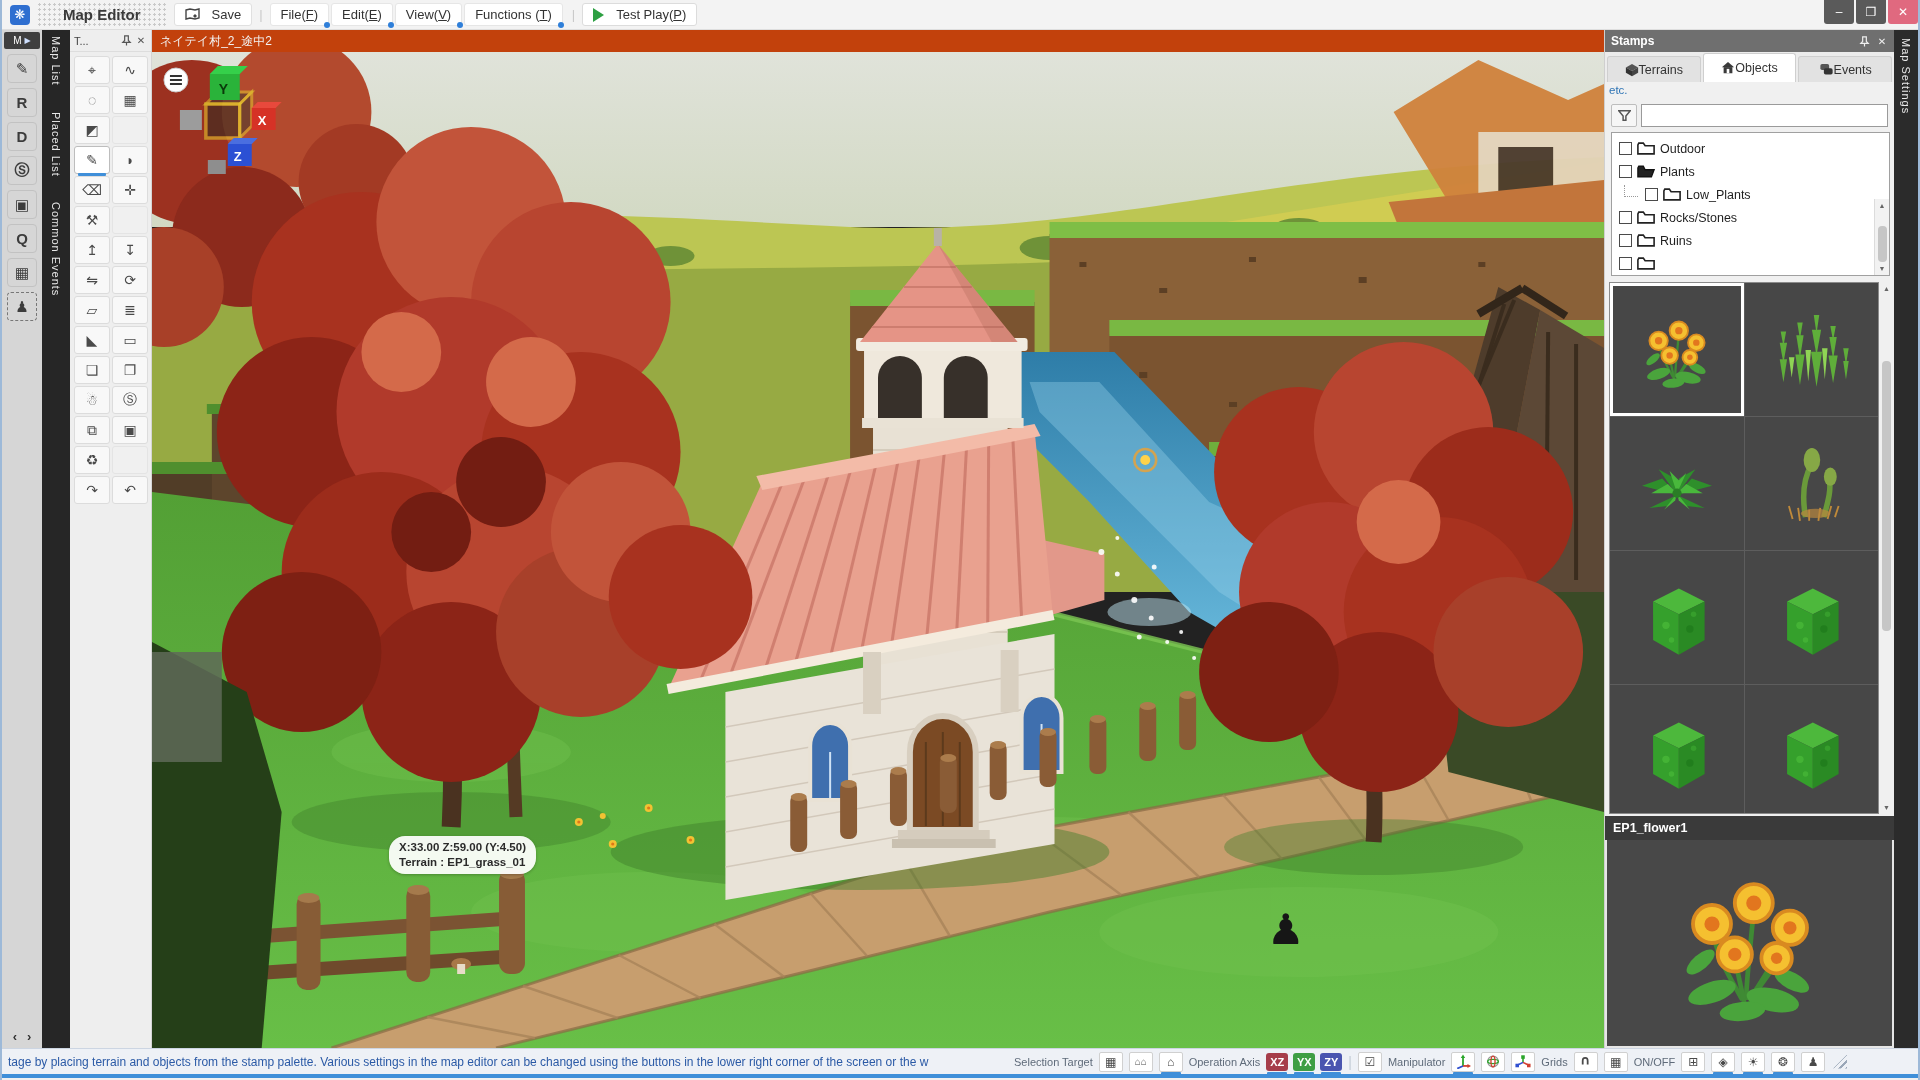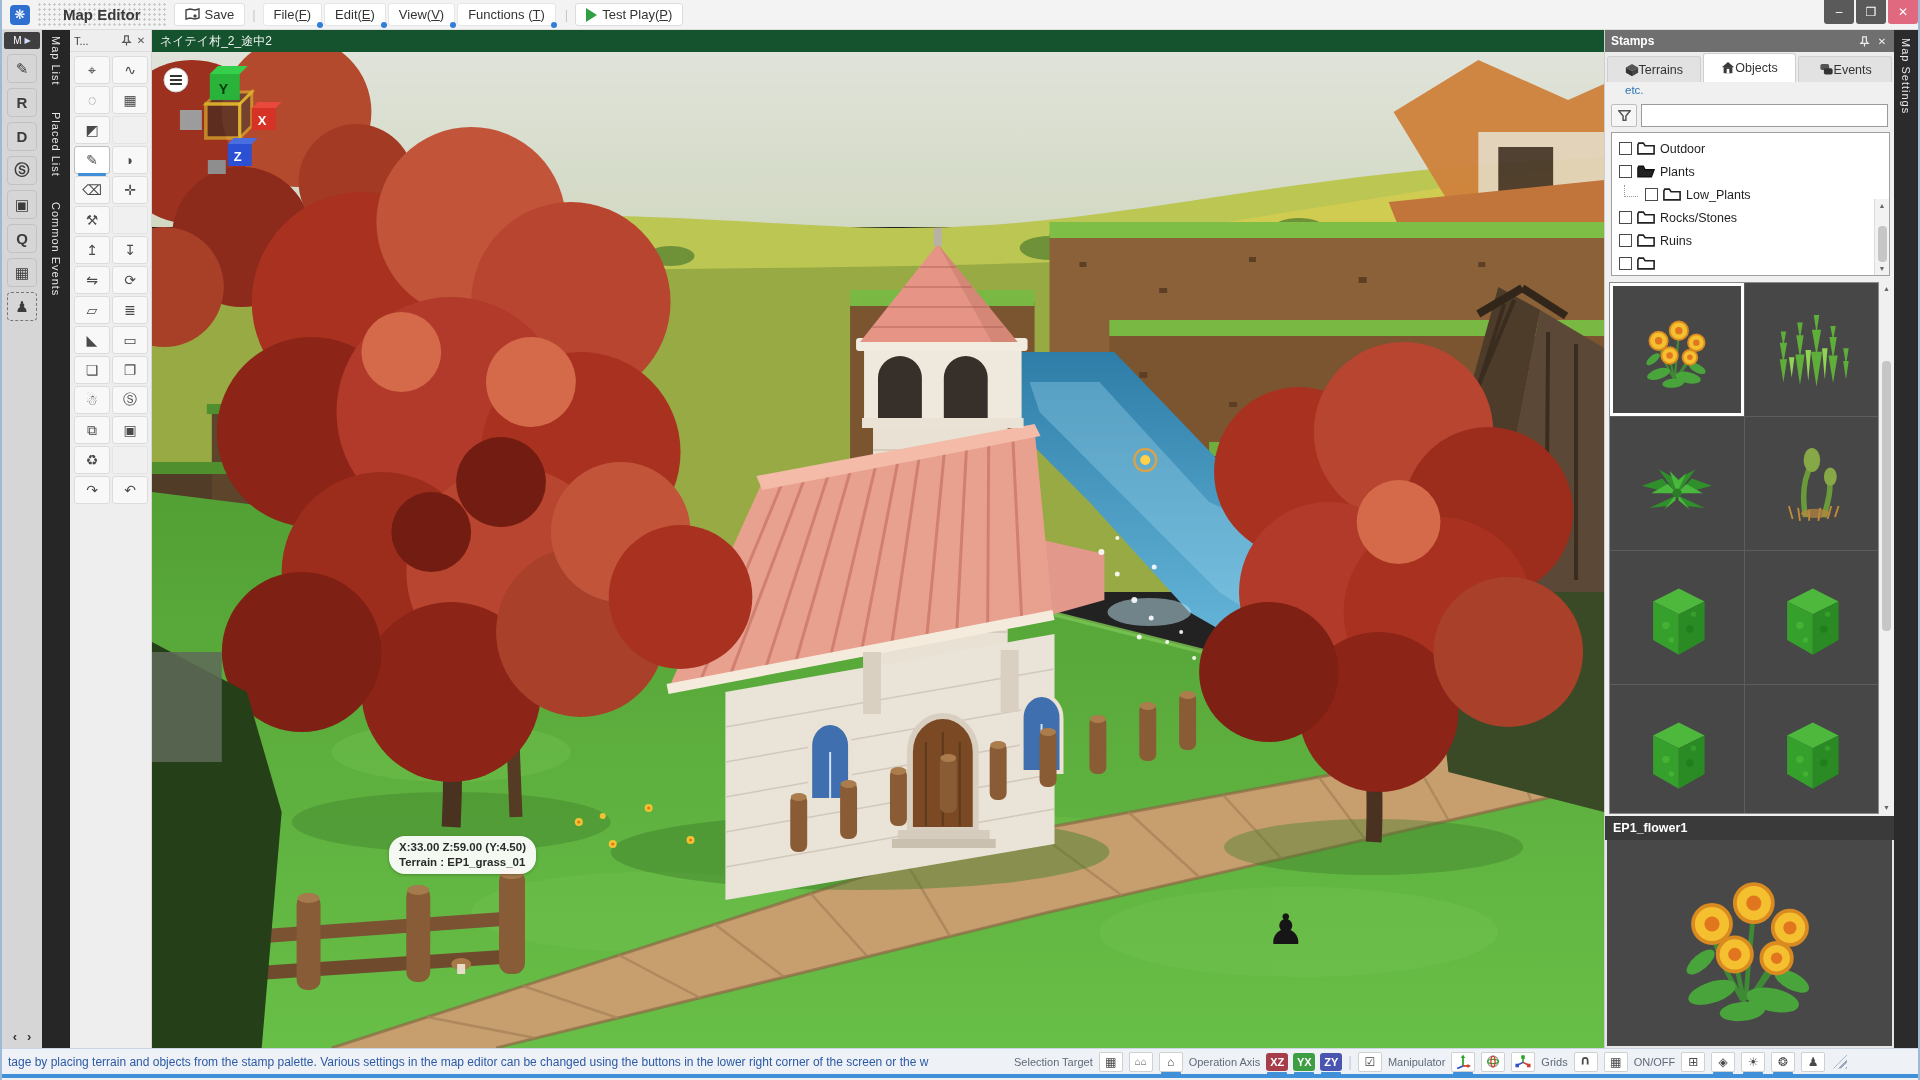--- a/index.html
+++ b/index.html
@@ -5,21 +5,21 @@
   html,body{margin:0;padding:0;}
   body{width:1920px;height:1080px;overflow:hidden;background:#f0f0f0;
        font-family:"Liberation Sans","DejaVu Sans",sans-serif;font-size:13px;color:#333;
        box-sizing:border-box;border-left:2px solid #9db9d8;border-right:2px solid #9db9d8;}
   *{box-sizing:border-box;}
   
   #titlebar{height:30px;display:flex;align-items:center;gap:7px;padding-left:8px;background:#f3f3f3;border-bottom:1px solid #dedede;}
   .appicon{width:20px;height:20px;border-radius:4px;background:#2f6fd0;color:#fff;font-size:13px;display:flex;align-items:center;justify-content:center;}
   .apptitle{font-weight:bold;font-size:15px;color:#3a3a3a;padding:4px 26px;
      background-image:radial-gradient(#c9c9c9 1px,transparent 1.2px);background-size:5px 5px;}
-  .tb-btn{display:flex;align-items:center;gap:5px;background:#fff;border:1px solid #e0e0e0;border-radius:3px;padding:3px 10px;position:relative;}
+  .tb-btn{display:flex;align-items:center;gap:12px;background:#fff;border:1px solid #e0e0e0;border-radius:3px;padding:3px 10px;position:relative;}
   .tb-sep{color:#c9c9c9;}
   .menu-btn{display:flex;align-items:center;background:#fff;border:1px solid #e6e6e6;border-radius:3px;padding:3px 10px;position:relative;margin-right:2px;}
   .menu-btn .mnemonic{text-decoration:underline;}
   .menu-dot{position:absolute;right:-2px;bottom:-3px;width:6px;height:6px;border-radius:50%;background:#2f7fd9;}
   .play-tri{width:0;height:0;border-left:11px solid #2ea043;border-top:7px solid transparent;border-bottom:7px solid transparent;}
   #win-controls{margin-left:auto;display:flex;align-self:flex-start;}
   .win-btn{width:30px;height:24px;display:flex;align-items:center;justify-content:center;color:#fff;font-size:12px;}
   .win-min,.win-max{background:#5a5a5a;margin-left:2px;border-radius:0 0 3px 3px;}
   .win-close{background:#e0697f;margin-left:2px;border-radius:0 0 3px 3px;}
   
@@ -39,33 +39,33 @@
   .pal-head{height:22px;display:flex;align-items:center;padding:0 4px;font-size:11px;color:#444;border-bottom:1px solid #ddd;gap:3px;}
   .pal-head .sp{flex:1;}
   .mini-ic{width:12px;height:12px;display:flex;align-items:center;justify-content:center;color:#555;font-size:10px;}
   #tool-grid{display:grid;grid-template-columns:36px 36px;gap:2px;padding:4px;}
   .tool-cell{height:28px;background:#f8f8f8;border:1px solid #dcdcdc;border-radius:3px;display:flex;align-items:center;justify-content:center;font-size:14px;color:#4a4a4a;position:relative;}
   .tool-cell.empty{background:#f0f0f0;border-color:#e4e4e4;}
   .tool-cell.active{background:#ffffff;border-color:#bdbdbd;}
   .tool-cell.active::after{content:"";position:absolute;left:3px;right:3px;bottom:-3px;height:3px;background:#3f8fd9;border-radius:1px;}
   
   #viewport{flex:1;display:flex;flex-direction:column;min-width:0;background:#222;}
-  #vtabbar{height:22px;background:#14532d;color:#f2f2f2;font-size:12px;display:flex;align-items:center;padding-left:8px;}
+  #vtabbar{height:22px;background:#c2410c;color:#f2f2f2;font-size:12px;display:flex;align-items:center;padding-left:8px;}
   #scene-wrap{position:relative;flex:1;}
   #scene{position:absolute;inset:0;width:100%;height:100%;display:block;}
   #tooltip{position:absolute;left:237px;top:784px;background:rgba(255,255,255,.93);border-radius:16px;padding:4px 10px;font-size:11.5px;font-weight:bold;color:#2b2b2b;line-height:15px;box-shadow:0 1px 3px rgba(0,0,0,.25);white-space:nowrap;}
   
   #stamps{width:290px;background:#f0f0f0;display:flex;flex-direction:column;border-left:1px solid #cfcfcf;}
   .stamps-head{height:22px;background:#6f6f6f;color:#fff;display:flex;align-items:center;padding:0 6px;font-size:12px;font-weight:bold;gap:6px;}
   .stamps-head .sp{flex:1;}
   .stamps-head .mini-ic{color:#f0f0f0;}
   #stamp-tabs{height:30px;display:flex;align-items:flex-end;padding:2px 2px 0 2px;gap:2px;background:#ececec;}
   .stamp-tab{flex:1;height:26px;background:#e2e2e2;border:1px solid #cfcfcf;border-bottom:none;border-radius:3px 3px 0 0;display:flex;align-items:center;justify-content:center;font-size:12.5px;color:#333;}
   .stamp-tab.active{background:#fff;height:29px;font-weight:normal;}
-  .etc-row{height:18px;padding:2px 20px;font-size:11.5px;color:#2e74b5;}
+  .etc-row{height:18px;padding:2px 4px;font-size:11.5px;color:#2e74b5;}
   .filter-row{height:30px;display:flex;align-items:center;gap:4px;padding:2px 6px;}
   .filter-btn{width:26px;height:23px;background:#f6f6f6;border:1px solid #bdbdbd;border-radius:2px;display:flex;align-items:center;justify-content:center;}
   .filter-row input{flex:1;height:23px;border:1px solid #9a9a9a;background:#fff;font-size:12px;padding:0 4px;}
   .tree-box{height:144px;margin:2px 4px 4px 6px;background:#fff;border:1px solid #a0a0a0;display:flex;overflow:hidden;align-items:flex-end;}
   #tree-rows{flex:1;padding-top:2px;overflow:hidden;}
   .tree-row{height:23px;display:flex;align-items:center;gap:5px;padding-left:7px;font-size:12.5px;color:#1f1f1f;}
   .tree-row.child{padding-left:28px;}
   .conn{width:14px;height:12px;border-left:1px dotted #999;border-bottom:1px dotted #999;margin:-8px 2px 0 -16px;}
   .cbx{width:13px;height:13px;border:1.6px solid #4a4a4a;background:#fff;flex:none;}
   .fold{width:18px;height:15px;flex:none;}

